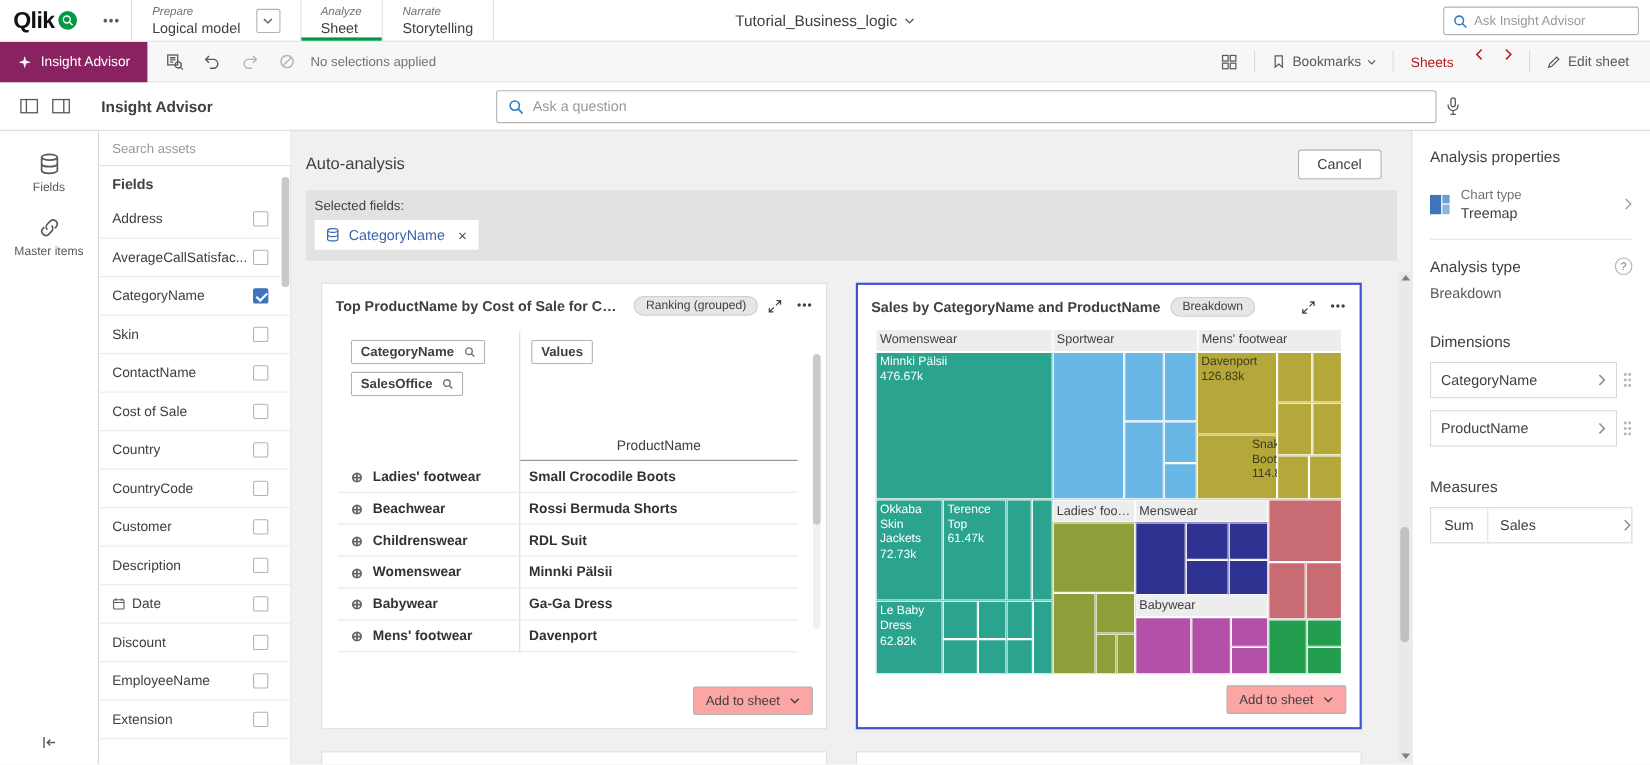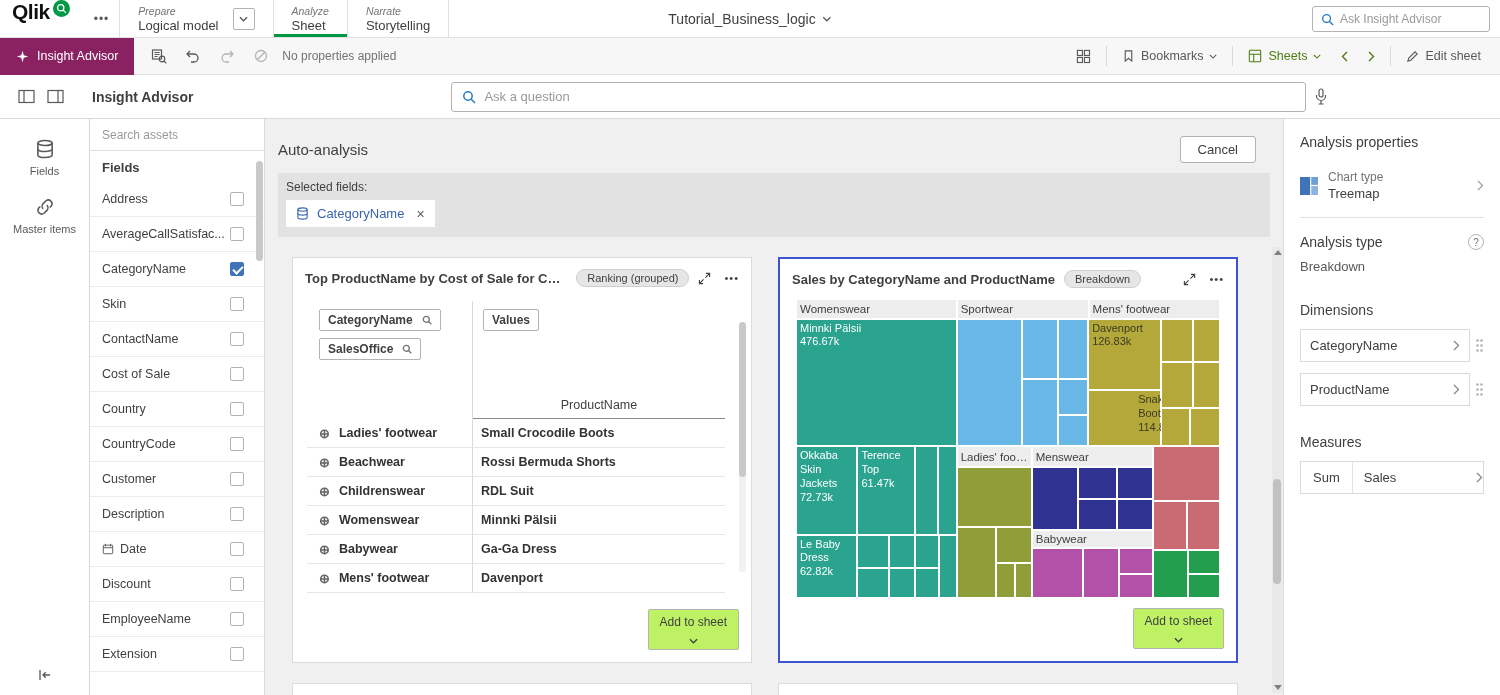--- a/index.html
+++ b/index.html
@@ -6,21 +6,21 @@
   html,body { width:1500px; height:695px; overflow:hidden; }
   body { font-family:"Liberation Sans", sans-serif; font-size:13px; color:#404040; background:#fff; }
   svg { display:block; }
   button { font-family:inherit; cursor:pointer; }
   input { font-family:inherit; outline:none; }
 
   .app { width:1500px; height:695px; display:flex; flex-direction:column; }
 
   
   .topbar { height:38px; background:#fff; border-bottom:1px solid #e0e0e0; display:flex; align-items:stretch; position:relative; flex:0 0 auto; }
-  .logo { display:flex; align-items:flex-start; gap:3px; padding:0 14px 0 12px; }
+  .logo { display:flex; align-items:center; gap:3px; padding:0 14px 0 12px; }
   .logo-text { font-size:21px; font-weight:bold; color:#111; letter-spacing:-0.5px; }
   .logo-mark { width:17px; height:17px; border-radius:50%; background:var(--brand-green,#009845); display:flex; align-items:center; justify-content:center; color:#fff; }
   .more-btn { background:none; border:none; color:#595959; font-size:12px; letter-spacing:1px; padding:0 10px; }
   .nav-tabs { display:flex; align-items:stretch; border-left:1px solid #e0e0e0; }
   .nav-group { display:flex; align-items:center; padding:0 18px; border-right:1px solid #e0e0e0; position:relative; }
   .nav-group.active::after { content:""; position:absolute; left:0; right:0; bottom:0; height:3px; background:var(--brand-green,#009845); }
   .nav-tab { display:flex; flex-direction:column; justify-content:center; gap:1px; }
   .tab-section { font-size:10.5px; color:#737373;font-style:italic; }
   .tab-label { font-size:13px; color:#404040; }
   .tab-dd { width:22px; height:22px; border:1px solid #b3b3b3; border-radius:2px; background:#fff; margin-left:14px; display:flex; align-items:center; justify-content:center; color:#595959; }
@@ -32,21 +32,21 @@
 
   
   .toolbar { height:37px; background:#f7f7f7; border-bottom:1px solid #e0e0e0; display:flex; align-items:center; flex:0 0 auto; }
   .ia-btn { height:37px; background:var(--insight-advisor,#8a2262); color:#fff; border:none; display:flex; align-items:center; gap:8px; padding:0 16px; font-size:12.5px; }
   .tool-ic { background:none; border:none; color:#595959; padding:0 9px; height:100%; display:flex; align-items:center; }
   .tool-ic.disabled { color:#b3b3b3; }
   .tool-icons { display:flex; align-items:center; margin-left:8px; }
   .sel-status { font-size:12px; color:#737373; margin-left:4px; }
   .toolbar-right { margin-left:auto; display:flex; align-items:center; padding-right:10px; gap:2px; }
   .tb-btn { background:none; border:none; color:#595959; font-size:12.5px; display:flex; align-items:center; gap:6px; padding:0 9px; height:24px; }
-  .tb-btn.dim { color:#4d7c0f; }
+  .tb-btn.dim { color:#b91c1c;flex-direction:column; }
   .vdiv { width:1px; height:20px; background:#d9d9d9; margin:0 4px; }
 
   
   .subheader { height:44px; background:#fff; border-bottom:1px solid #d9d9d9; display:flex; align-items:center; padding:0 12px; flex:0 0 auto; }
   .panel-toggle { background:none; border:none; color:#595959; padding:0 6px; }
   .sub-title { font-size:14px; font-weight:bold; color:#404040; margin-left:22px; white-space:nowrap; }
   .sub-search { margin-left:258px; width:855px; height:30px; border:1px solid #b3b3b3; border-radius:3px; display:flex; align-items:center; gap:8px; padding:0 10px; background:#fff; }
   .sub-search .mag { color:var(--search-blue,#2b7cc0); }
   .sub-search input { border:none; width:100%; font-size:13px; }
   .mic-btn { background:none; border:none; color:#595959; padding:0 8px; }
@@ -88,21 +88,21 @@
   .card { width:460px; height:406px; background:#fff; border:1px solid #dcdcdc; display:flex; flex-direction:column; position:relative; flex:0 0 auto; }
   .card.selected { border:2px solid var(--selected-border,#3d52d5); }
   .card.stub { height:60px; }
   .card-head { display:flex; align-items:center; gap:9px; padding:11px 12px 2px; }
   .card-title { font-size:13px; font-weight:bold; color:#404040; white-space:nowrap; overflow:hidden; text-overflow:ellipsis; }
   .badge { background:#e6e6e6; border:1px solid #cfcfcf; border-radius:10px; font-size:11px; color:#404040; padding:2px 10px; white-space:nowrap; flex:0 0 auto; }
   .head-icons { margin-left:auto; display:flex; align-items:center; gap:13px; color:#404040; flex:0 0 auto; }
   .head-icons .kebab { font-size:11px; letter-spacing:1px; cursor:pointer; }
   .head-icons .ic { cursor:pointer; }
   .card-foot { margin-top:auto; display:flex; justify-content:flex-end; padding:10px 12px 12px; }
-  .add-btn { background:#bef264; border:1px solid #b3b3b3; border-radius:2px; padding:5px 11px; font-size:12px; color:#404040; display:flex; align-items:center; gap:9px;flex-direction:column; }
+  .add-btn { background:#fca5a5; border:1px solid #b3b3b3; border-radius:2px; padding:5px 11px; font-size:12px; color:#404040; display:flex; align-items:center; gap:9px; }
 
   
   .pivot { margin:12px 26px 0 14px; position:relative; }
   .pivot-head { display:grid; grid-template-columns:166px 1fr; height:118px; }
   .ph-left { border-right:1px solid #d9d9d9; padding:8px 0 0 12px; }
   .ph-right { position:relative; border-bottom:1px solid #8c8c8c; padding:8px 0 0 10px; }
   .dim-chip { display:inline-flex; align-items:center; gap:9px; border:1px solid #b3b3b3; border-radius:2px; padding:3px 8px; font-size:12px; font-weight:bold; color:#404040; margin-bottom:7px; background:#fff; cursor:pointer; }
   .dim-chip .mag { color:#737373; }
   .col-header { position:absolute; left:0; right:0; bottom:6px; text-align:center; font-size:12.5px; color:#404040; }
   .pivot-rows { display:grid; grid-template-columns:166px 1fr; }
@@ -234,21 +234,21 @@
             <path d="M14 6H7a4 4 0 0 0 0 8h3"></path>
           </svg>
       </button>
       <button class="tool-ic disabled">
         <svg width="16" height="16" viewBox="0 0 16 16" fill="none" stroke="currentColor" stroke-width="1.3">
             <circle cx="8" cy="8" r="5.5"></circle>
             <path d="M4.2 11.8L11.8 4.2"></path>
           </svg>
       </button>
     </div>
-    <span class="sel-status">No properties applied</span>
+    <span class="sel-status">No selections applied</span>
     <div class="toolbar-right">
       <button class="tb-btn">
         <svg width="15" height="15" viewBox="0 0 16 16" fill="none" stroke="currentColor" stroke-width="1.2">
             <rect x="1.5" y="1.5" width="5.4" height="5.4"></rect>
             <rect x="9" y="1.5" width="5.4" height="5.4"></rect>
             <rect x="1.5" y="9" width="5.4" height="5.4"></rect>
             <rect x="9" y="9" width="5.4" height="5.4"></rect>
           </svg>
       </button>
       <div class="vdiv"></div>

